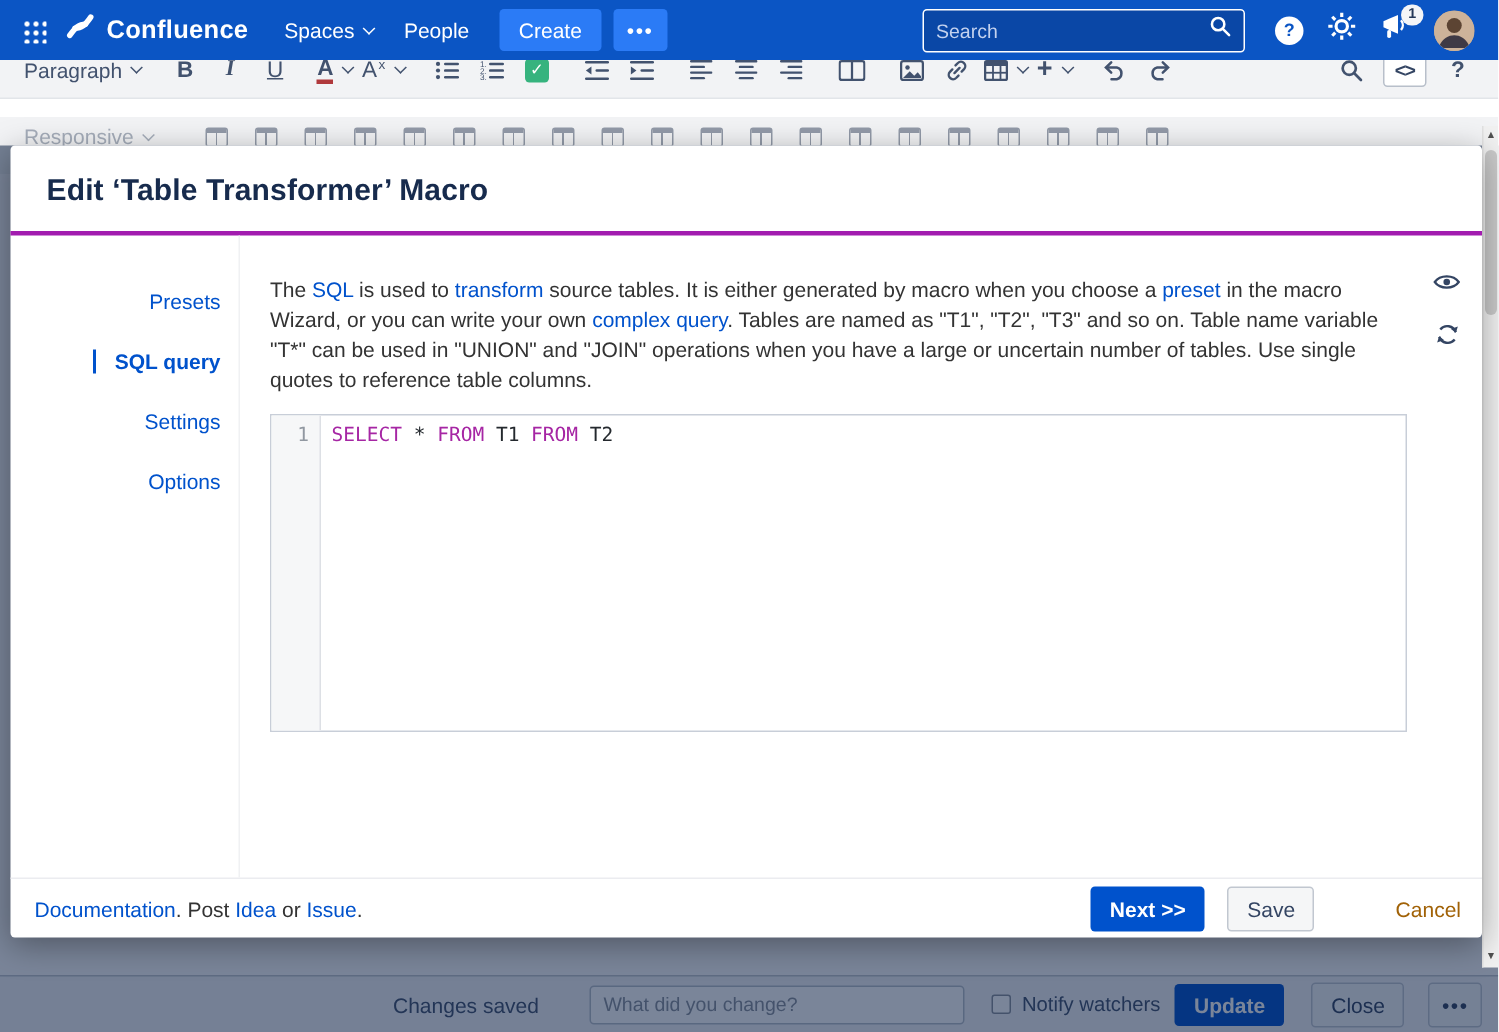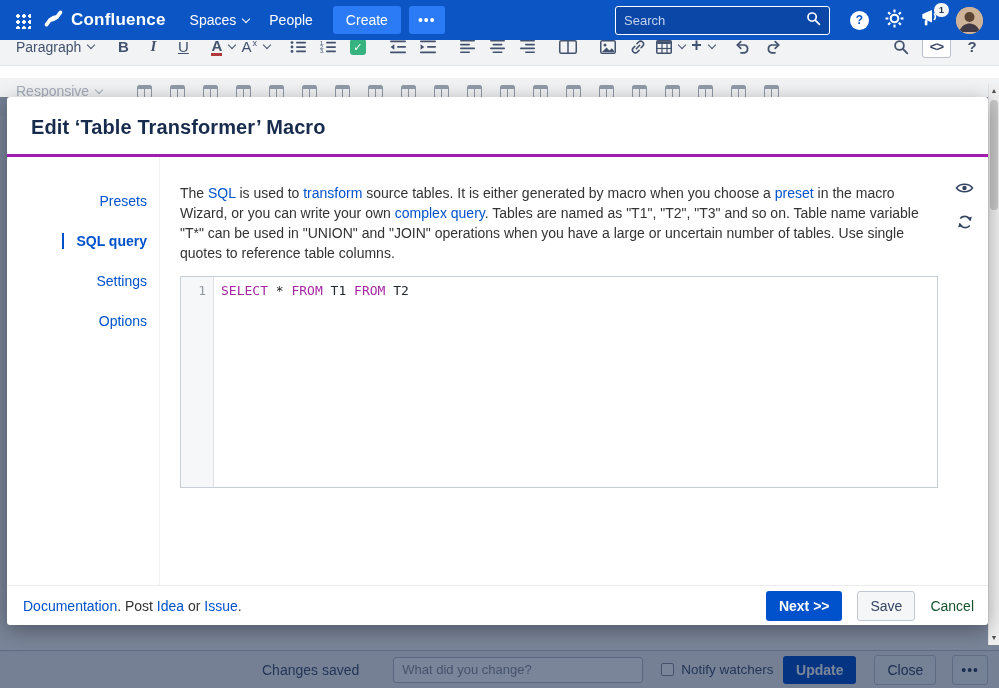--- a/index.html
+++ b/index.html
@@ -92,22 +92,22 @@
   .side-tools { position:absolute; right:14px; top:24px; display:flex; flex-direction:column;
                 align-items:center; color:#344563; }
   .side-tools .tool { margin-bottom:15px; cursor:pointer; }
   .dlg-foot { height:40px; flex:none; border-top:1px solid #ebecf0; display:flex; align-items:center;
               padding:0 14px 0 16px; font-size:14px; color:#333; }
   .dlg-foot .rgt { margin-left:auto; display:flex; align-items:center; }
   .btn-primary { background:#0052cc; color:#fff; border:none; border-radius:3px; padding:7px 13px;
                  font-size:14px; font-weight:600; cursor:pointer; font-family:Liberation Sans, sans-serif; margin-right:15px; }
   .btn-grey { background:#f5f6f7; color:#344563; border:1px solid #c1c7d0; border-radius:3px;
               padding:6px 12px; font-size:14px; cursor:pointer; font-family:inherit; margin-right:15px; }
-  .btn-link { color:#14532d; background:none; border:none; font-size:14px; cursor:pointer;
-              font-family:inherit; }
+  .btn-link { color:#a16207; background:none; border:none; font-size:14px; cursor:pointer;
+              font-family:inherit;margin-left:39px; }
 
   
   .botbar { position:absolute; bottom:0; left:0; width:100%; height:38px; background:#f4f5f7;
             border-top:1px solid #c2c7d0; display:flex; align-items:center; padding:0 11px 0 262px;
             z-index:10; }
   .botbar .status { font-size:14px; color:#42526e; margin-right:34px; }
   .botbar input[type=text] { width:250px; height:26px; border:1px solid #b8bfc9; border-radius:3px;
             padding:0 8px; font-size:13px; font-family:inherit; color:#333; background:#fff; }
   .botbar input::placeholder { color:#8a919c; }
   .notify { display:flex; align-items:center; margin-left:18px; font-size:13.5px; color:#42526e; }

